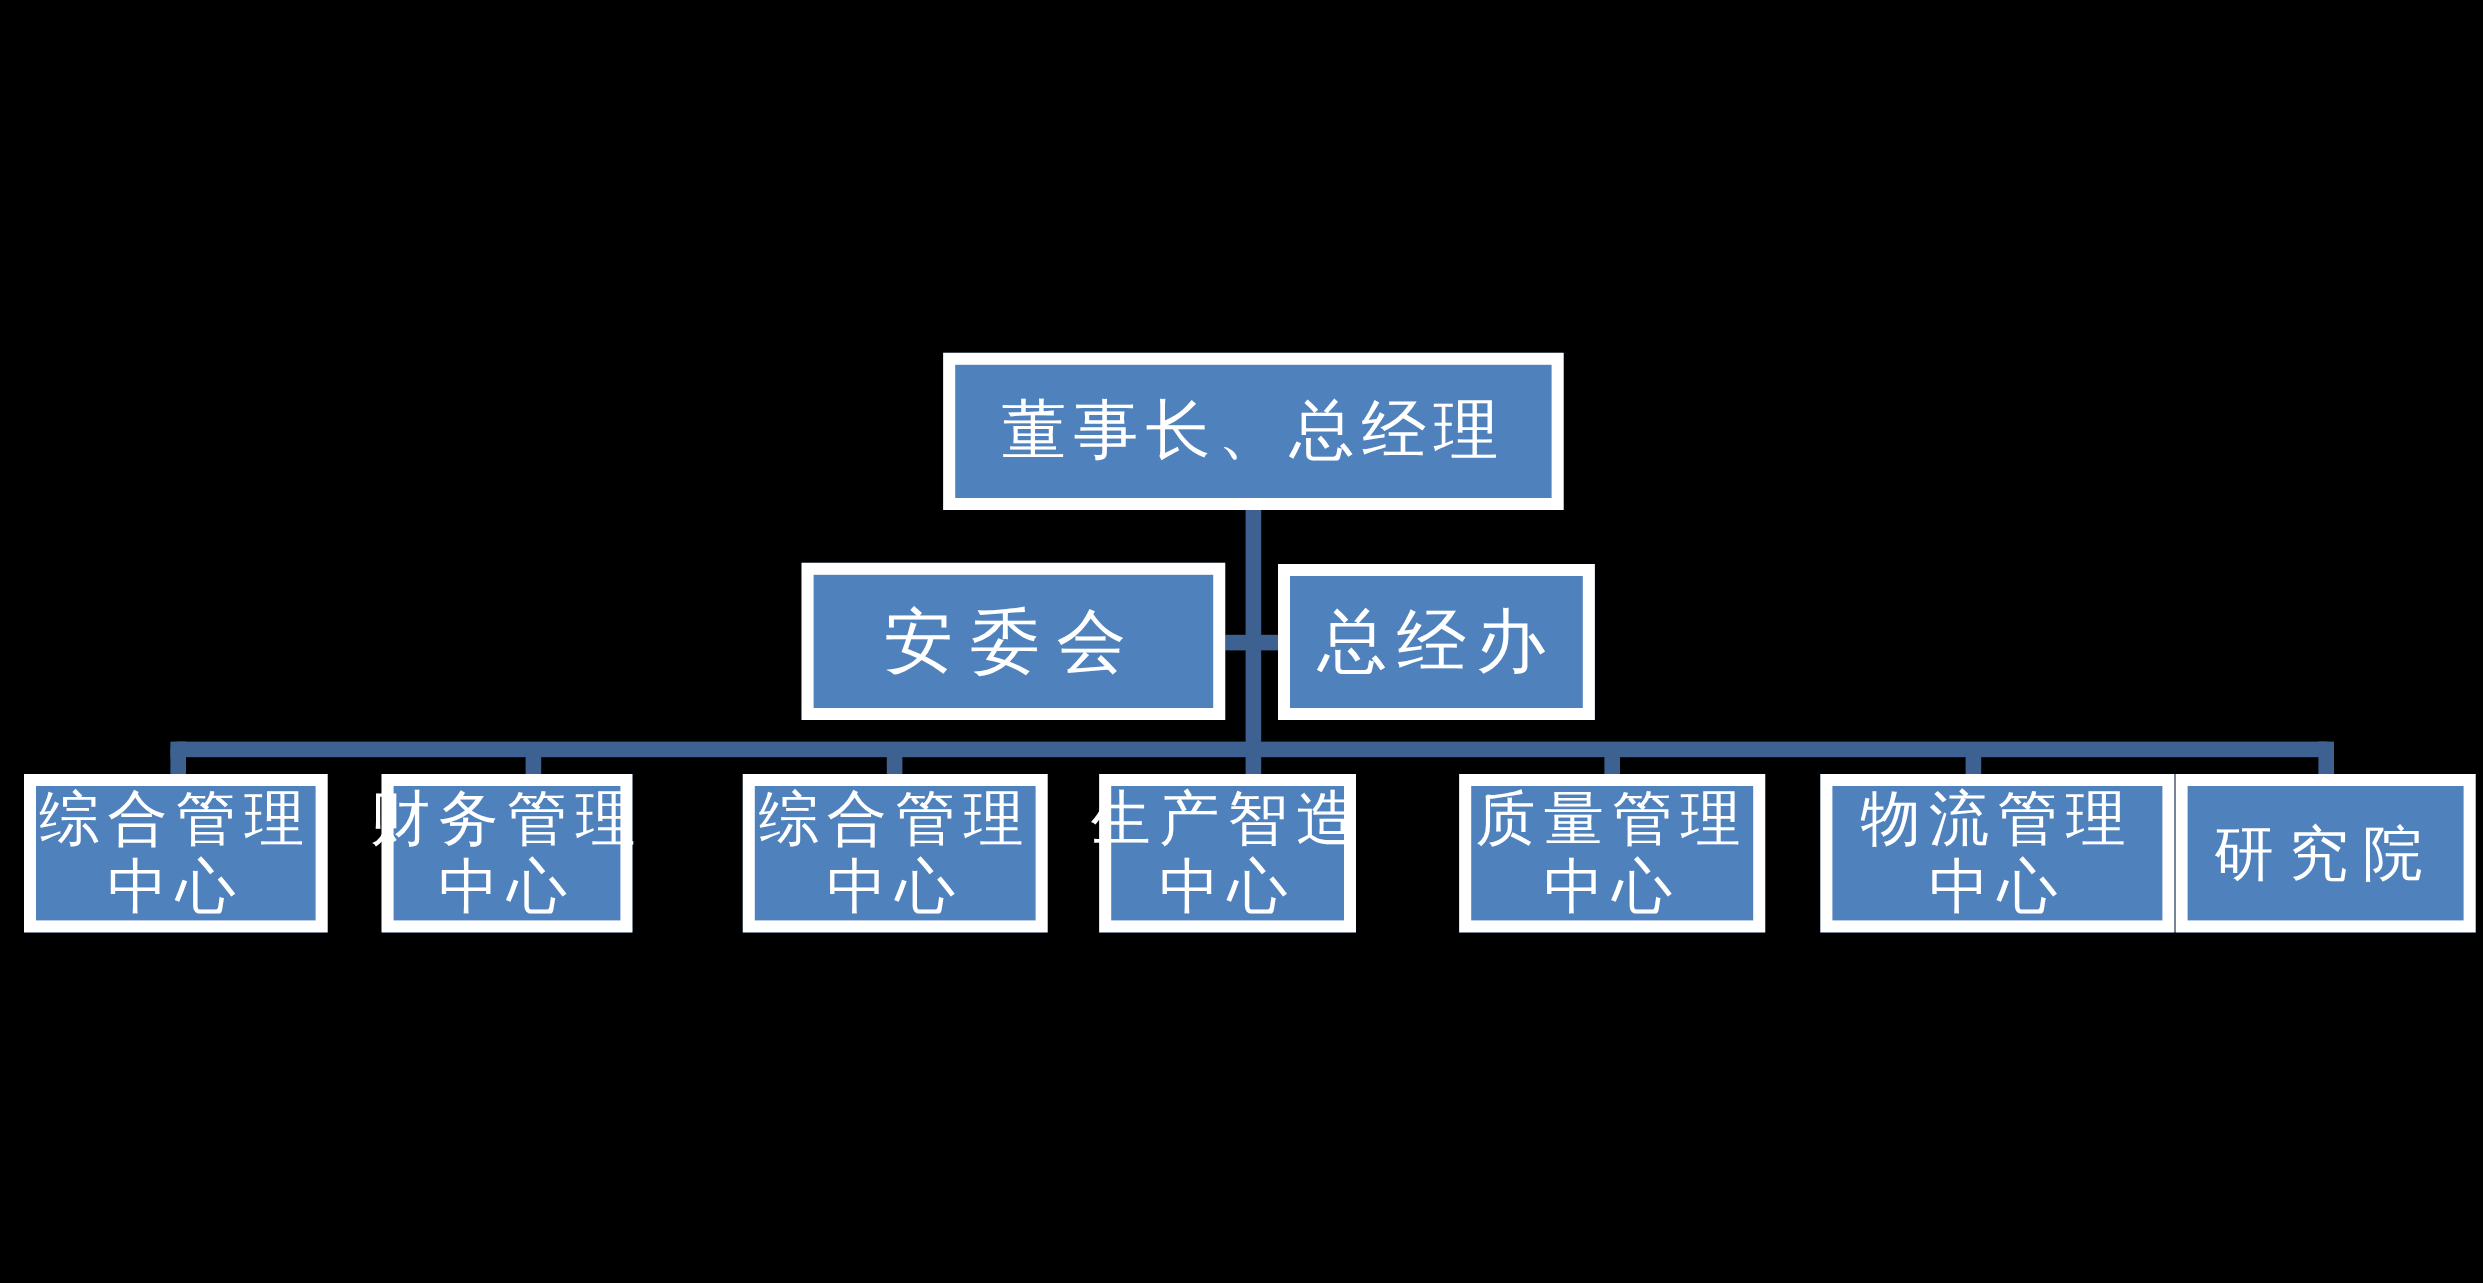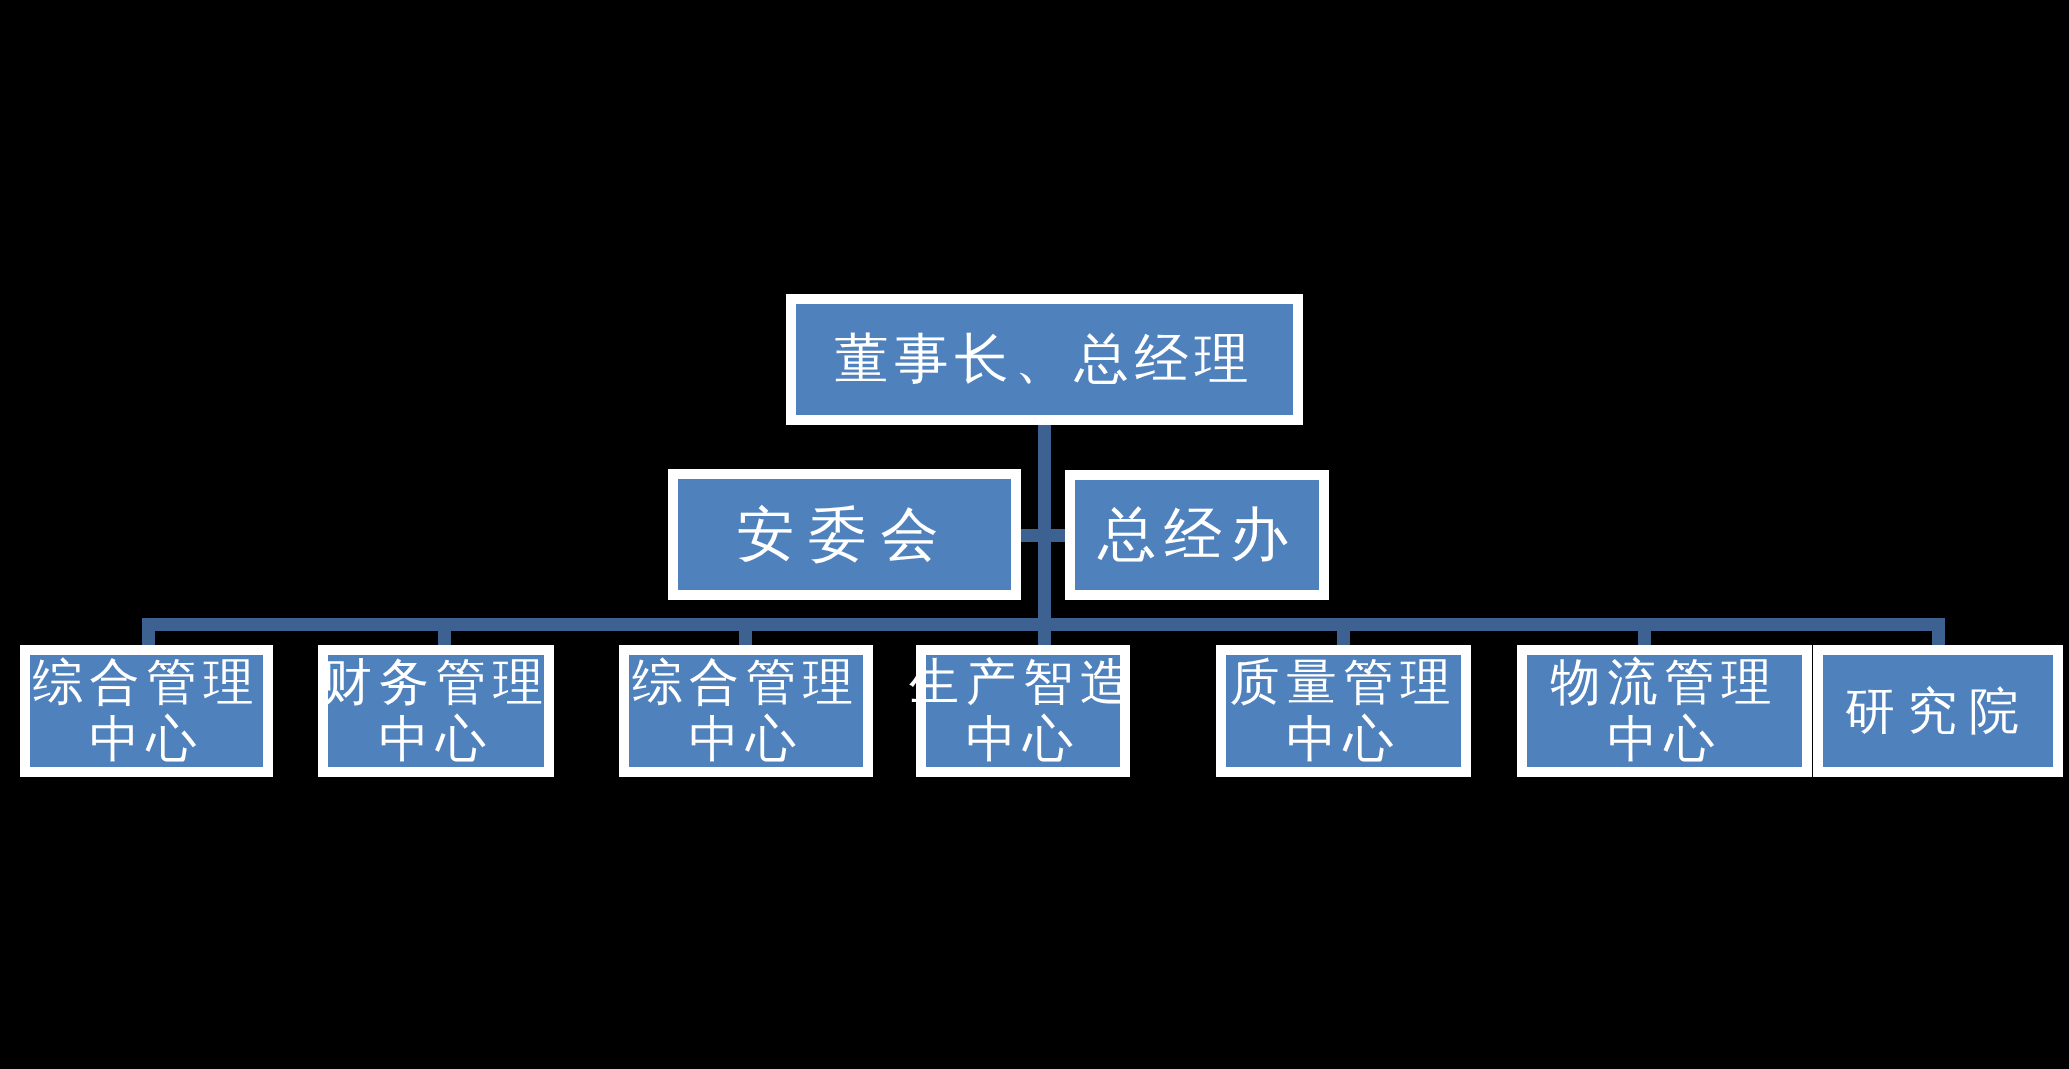--- a/index.html
+++ b/index.html
@@ -37,21 +37,21 @@
                   font-size: 54px; letter-spacing: 6px; }
   
   #box-safety   { left: 668px; top: 469px; width: 353px; height: 131px;
                   font-size: 58px; letter-spacing: 14px; }
   #box-gmoffice { left: 1065px; top: 470px; width: 264px; height: 130px;
                   font-size: 58px; letter-spacing: 8px; }
   
   .dept { top: 645px; height: 132px; font-size: 50px; letter-spacing: 7px; }
   .dept .lines { line-height: 57px; }
   #dept-0 { left: 20px;   width: 253px; }
-  #dept-1 { left: 318px;  width: 236px; }
+  #dept-1 { left: 318px;  width: 209px; }
   #dept-2 { left: 619px;  width: 254px; }
   #dept-3 { left: 916px;  width: 214px; }
   #dept-4 { left: 1216px; width: 255px; }
   #dept-5 { left: 1517px; width: 295px; }
   #dept-6 { left: 1813px; width: 250px; letter-spacing: 12px; }
 
   
   #conn-main-vertical { left: 1038px; top: 425px; width: 13px; height: 220px; }
   #conn-stub-safety   { left: 1021px; top: 529px; width: 30px; height: 13px; }
   #conn-stub-gmoffice { left: 1038px; top: 529px; width: 30px; height: 13px; }

